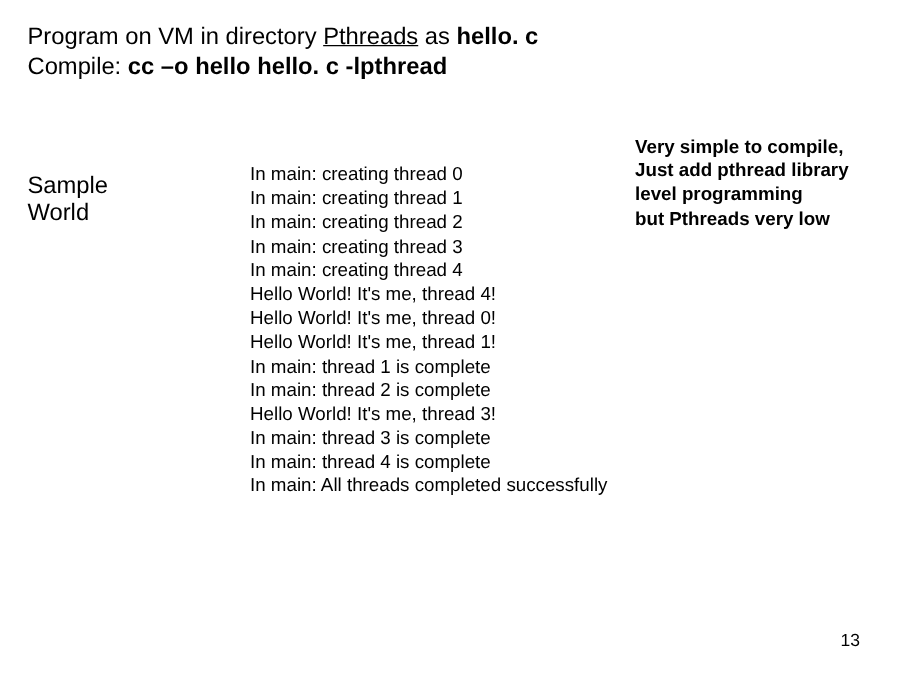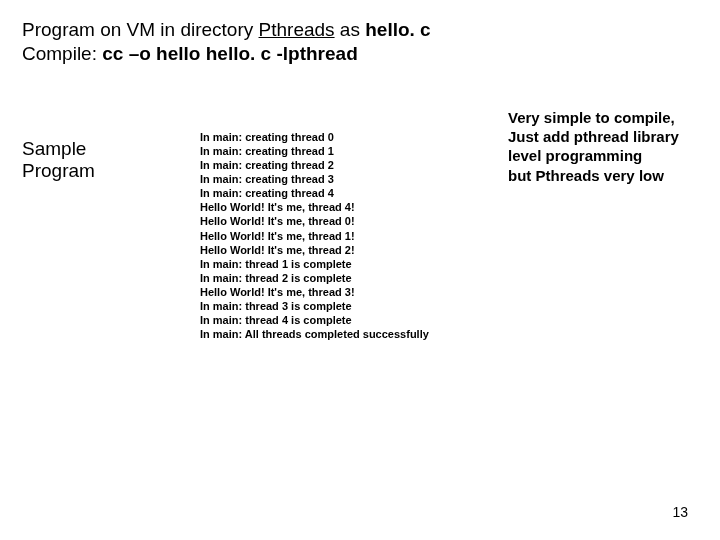--- a/index.html
+++ b/index.html
@@ -41,23 +41,23 @@
     top: 138px;
     left: 22px;
     font-size: 19px;
     line-height: 1.15;
     font-weight: normal;
   }
   .output {
     position: absolute;
     top: 130px;
     left: 200px;
-    font-size: 11px;
+    font-size: 15px;
     line-height: 1.28;
-    font-weight: bold;
+    font-weight: normal;
     white-space: nowrap;
   }
   .note {
     position: absolute;
     top: 108px;
     left: 508px;
     font-size: 15px;
     line-height: 1.28;
     font-weight: bold;
     white-space: nowrap;
@@ -74,33 +74,32 @@
 
 <div class="slide">
 
   <div class="header">
     <span class="reg">Program on VM in directory </span><span class="u">Pthreads</span><span class="reg"> as </span><span class="b">hello. c</span><br>
     <span class="reg">Compile: </span><span class="b">cc –o hello hello. c -lpthread</span>
   </div>
 
   <div class="left-title">
     <div>Sample</div>
-    <div>Program</div>
+    <div>World</div>
   </div>
 
   <div class="output">
     <div>In main: creating thread 0</div>
     <div>In main: creating thread 1</div>
     <div>In main: creating thread 2</div>
     <div>In main: creating thread 3</div>
     <div>In main: creating thread 4</div>
     <div>Hello World! It's me, thread 4!</div>
     <div>Hello World! It's me, thread 0!</div>
     <div>Hello World! It's me, thread 1!</div>
-    <div>Hello World! It's me, thread 2!</div>
     <div>In main: thread 1 is complete</div>
     <div>In main: thread 2 is complete</div>
     <div>Hello World! It's me, thread 3!</div>
     <div>In main: thread 3 is complete</div>
     <div>In main: thread 4 is complete</div>
     <div>In main: All threads completed successfully</div>
   </div>
 
   <div class="note">
     <div>Very simple to compile,</div>

